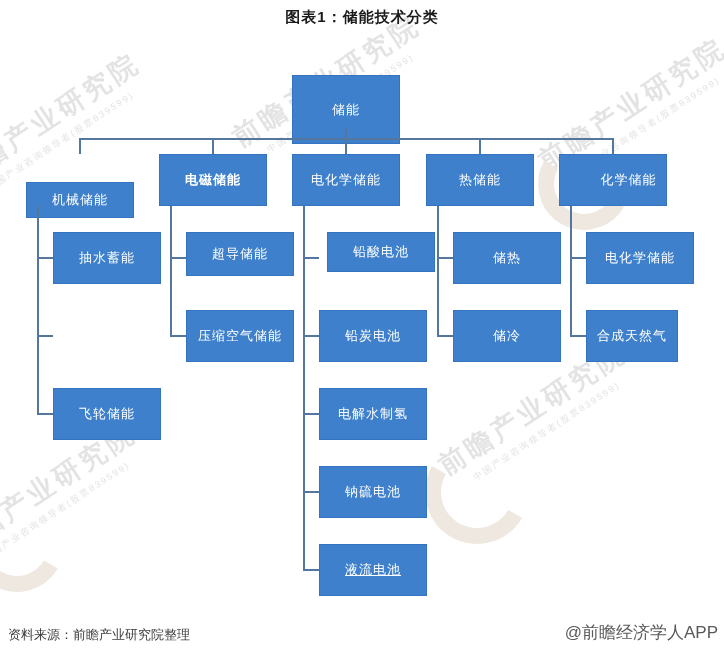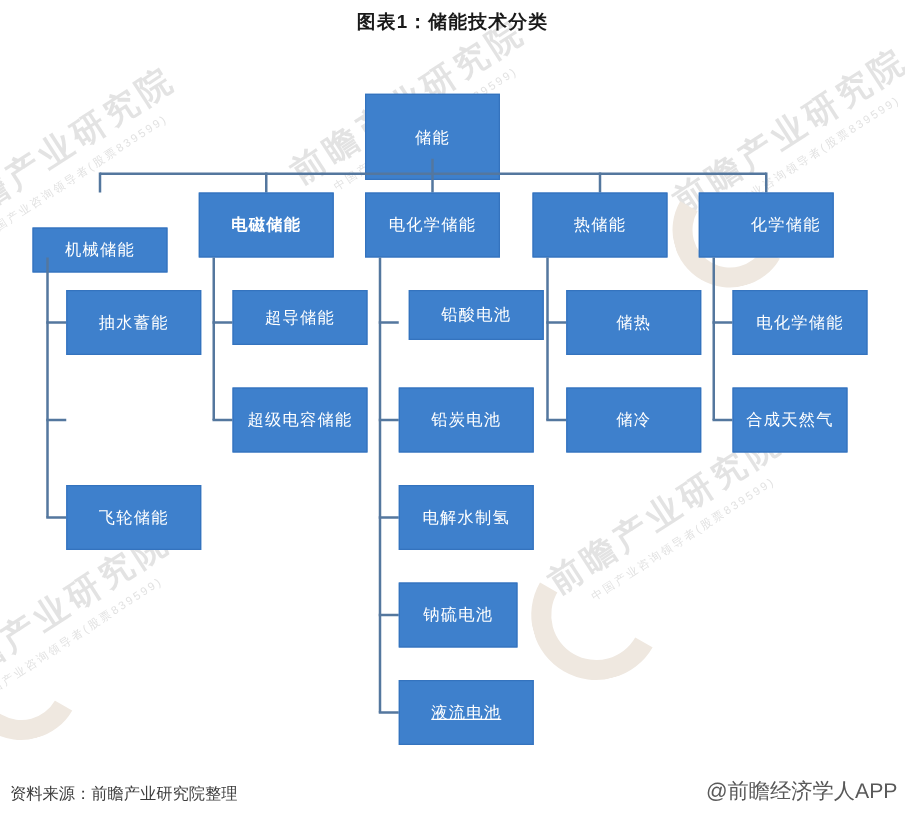--- a/index.html
+++ b/index.html
@@ -85,32 +85,32 @@
       <div class="node" style="left: 53px; top: 232px; width: 108px; height: 52px;">抽水蓄能</div>
       <div class="connector" style="left: 37px; top: 335px; width: 16px; height: 2px;"></div>
       <div class="connector" style="left: 37px; top: 413px; width: 16px; height: 2px;"></div>
       <div class="node" style="left: 53px; top: 388px; width: 108px; height: 52px;">飞轮储能</div>
       <div class="connector" style="left: 212px; top: 138px; width: 2px; height: 16px;"></div>
       <div class="node" style="left: 159px; top: 154px; width: 108px; height: 52px; font-weight: bold;">电磁储能</div>
       <div class="connector" style="left: 170px; top: 206px; width: 2px; height: 130px;"></div>
       <div class="connector" style="left: 170px; top: 257px; width: 16px; height: 2px;"></div>
       <div class="node" style="left: 186px; top: 232px; width: 108px; height: 44px;">超导储能</div>
       <div class="connector" style="left: 170px; top: 335px; width: 16px; height: 2px;"></div>
-      <div class="node" style="left: 186px; top: 310px; width: 108px; height: 52px;">超级电容储能</div>
+      <div class="node" style="left: 186px; top: 310px; width: 108px; height: 52px;">压缩空气储能</div>
       <div class="connector" style="left: 345px; top: 138px; width: 2px; height: 16px;"></div>
       <div class="node" style="left: 292px; top: 154px; width: 108px; height: 52px;">电化学储能</div>
       <div class="connector" style="left: 303px; top: 206px; width: 2px; height: 364px;"></div>
       <div class="connector" style="left: 303px; top: 257px; width: 16px; height: 2px;"></div>
       <div class="node" style="left: 327px; top: 232px; width: 108px; height: 40px;">铅酸电池</div>
       <div class="connector" style="left: 303px; top: 335px; width: 16px; height: 2px;"></div>
       <div class="node" style="left: 319px; top: 310px; width: 108px; height: 52px;">铅炭电池</div>
       <div class="connector" style="left: 303px; top: 413px; width: 16px; height: 2px;"></div>
       <div class="node" style="left: 319px; top: 388px; width: 108px; height: 52px;">电解水制氢</div>
       <div class="connector" style="left: 303px; top: 491px; width: 16px; height: 2px;"></div>
-      <div class="node" style="left: 319px; top: 466px; width: 95px; height: 52px;">钠硫电池</div>
+      <div class="node" style="left: 319px; top: 466px; width: 108px; height: 52px;">钠硫电池</div>
       <div class="connector" style="left: 303px; top: 569px; width: 16px; height: 2px;"></div>
       <div class="node" style="left: 319px; top: 544px; width: 108px; height: 52px; text-decoration: underline;">液流电池</div>
       <div class="connector" style="left: 479px; top: 138px; width: 2px; height: 16px;"></div>
       <div class="node" style="left: 426px; top: 154px; width: 108px; height: 52px;">热储能</div>
       <div class="connector" style="left: 437px; top: 206px; width: 2px; height: 130px;"></div>
       <div class="connector" style="left: 437px; top: 257px; width: 16px; height: 2px;"></div>
       <div class="node" style="left: 453px; top: 232px; width: 108px; height: 52px;">储热</div>
       <div class="connector" style="left: 437px; top: 335px; width: 16px; height: 2px;"></div>
       <div class="node" style="left: 453px; top: 310px; width: 108px; height: 52px;">储冷</div>
       <div class="connector" style="left: 612px; top: 138px; width: 2px; height: 16px;"></div>

